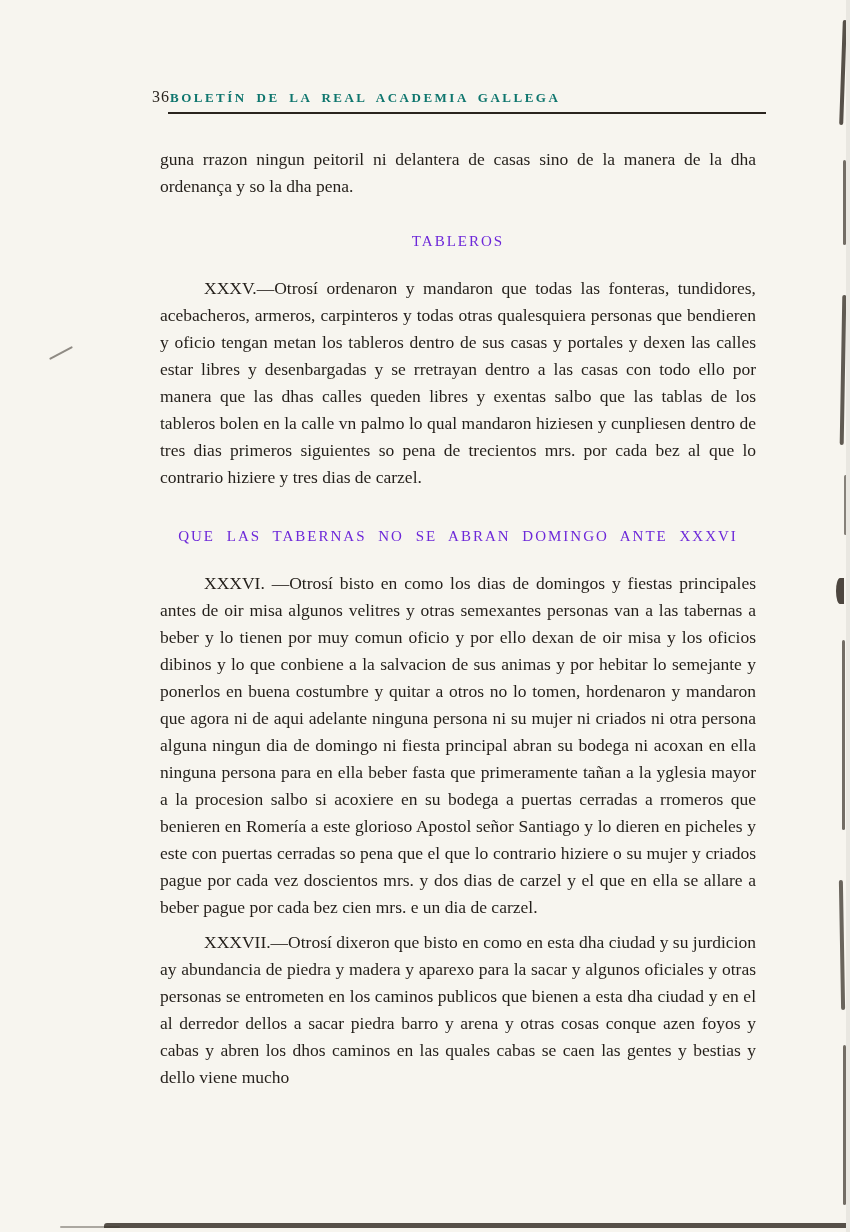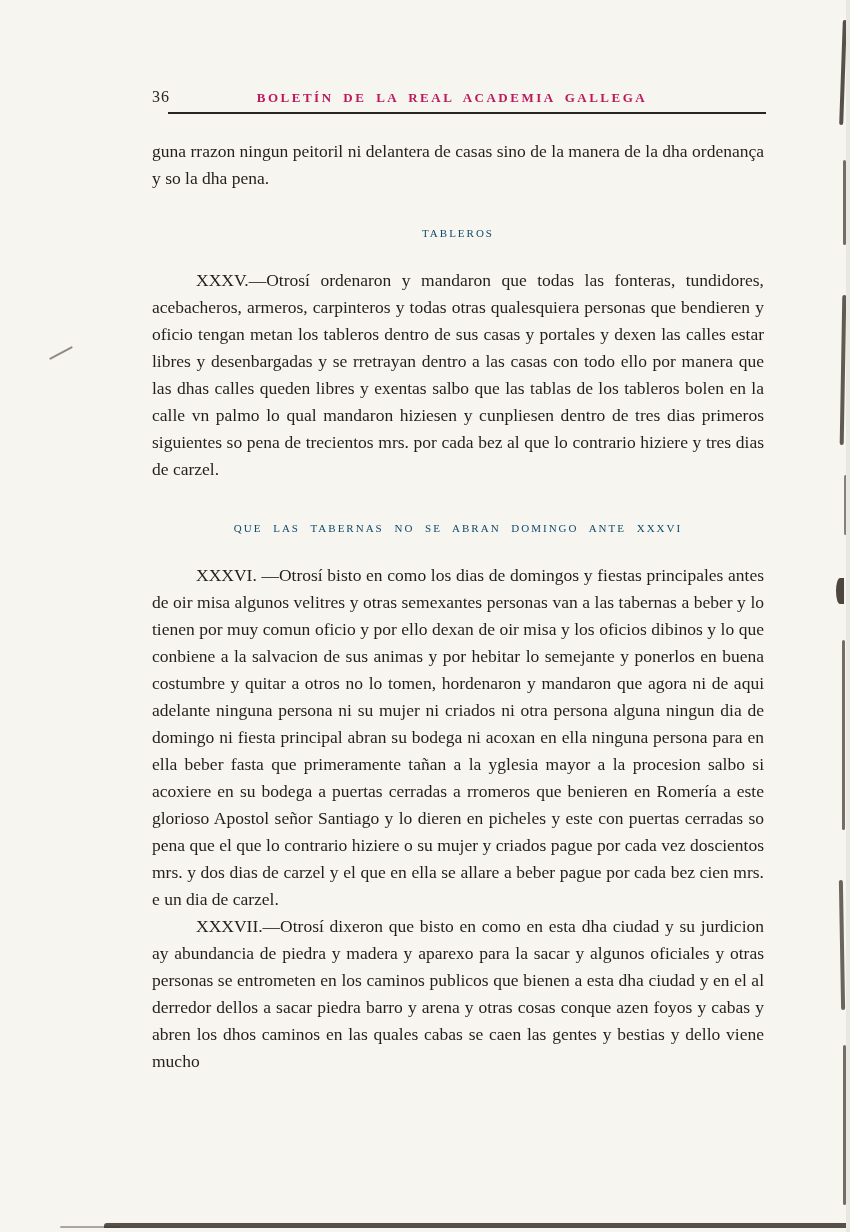--- a/index.html
+++ b/index.html
@@ -25,26 +25,25 @@
     align-items: baseline;
   }
   .page-number {
     font-size: 16px;
     letter-spacing: 1px;
     color: #2a241e;
     flex: 0 0 auto;
   }
   .header-title {
     flex: 1 1 auto;
-    text-align: center;
     font-size: 13px;
     font-weight: bold;
     letter-spacing: 2.5px;
     word-spacing: 4px;
-    color: #be185d;
+    color: #0f766e;
     padding-right: 30px;
   }
   .header-rule {
     position: absolute;
     left: 168px;
     top: 112px;
     width: 598px;
     height: 2px;
     background: #2a241e;
   }
@@ -52,33 +51,33 @@
     position: absolute;
     left: 152px;
     top: 138px;
     width: 612px;
     font-size: 17.5px;
     line-height: 27px;
     text-align: justify;
     color: #241f1a;
   }
   .text-block p {
-    margin: 0;
+    margin: 8px;
   }
   .para-indent {
     text-indent: 44px;
   }
   .section-heading {
     margin: 32px 0 20px 0;
     text-align: center;
-    font-size: 11px;
+    font-size: 15px;
     font-weight: normal;
     letter-spacing: 2px;
     word-spacing: 6px;
-    color: #0c4a6e;
+    color: #6d28d9;
   }
   .section-heading.first {
     margin-top: 28px;
   }
   
   .artifact {
     position: absolute;
     background: #3a332b;
     border-radius: 2px;
     pointer-events: none;

